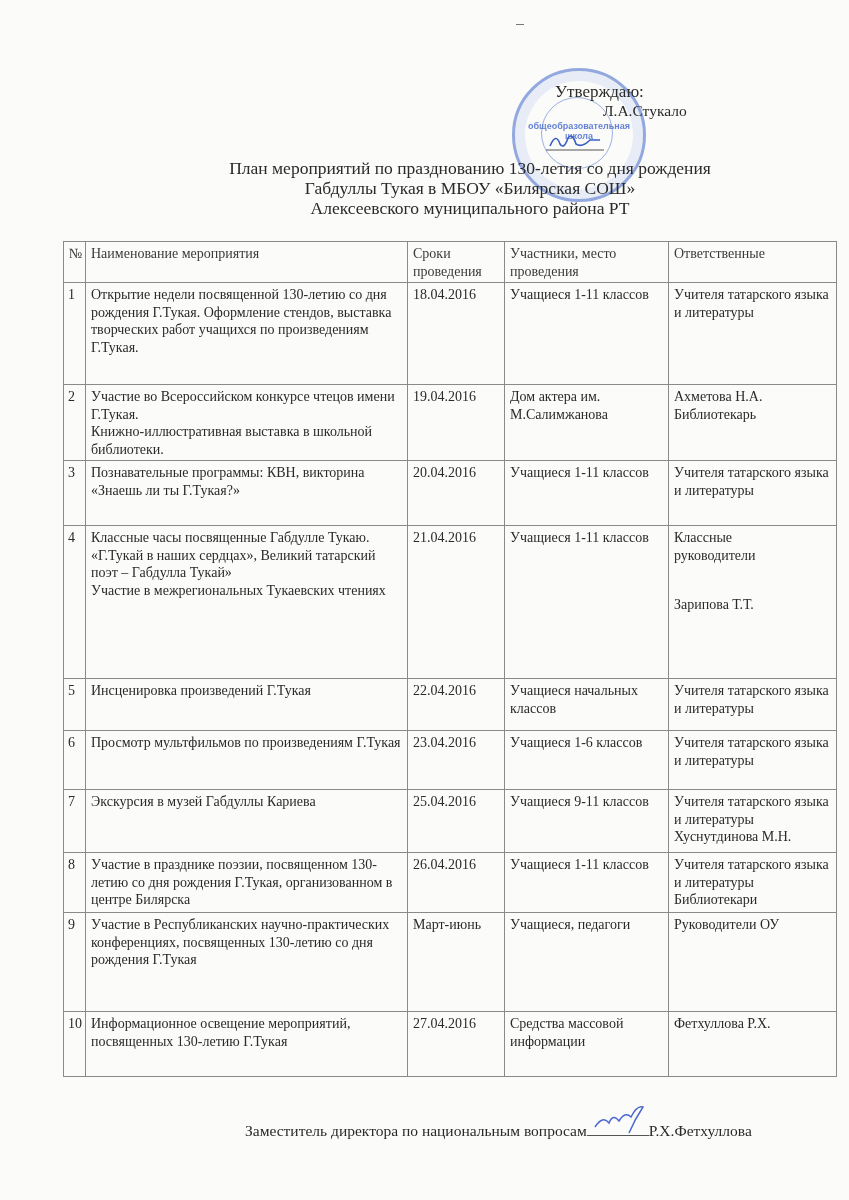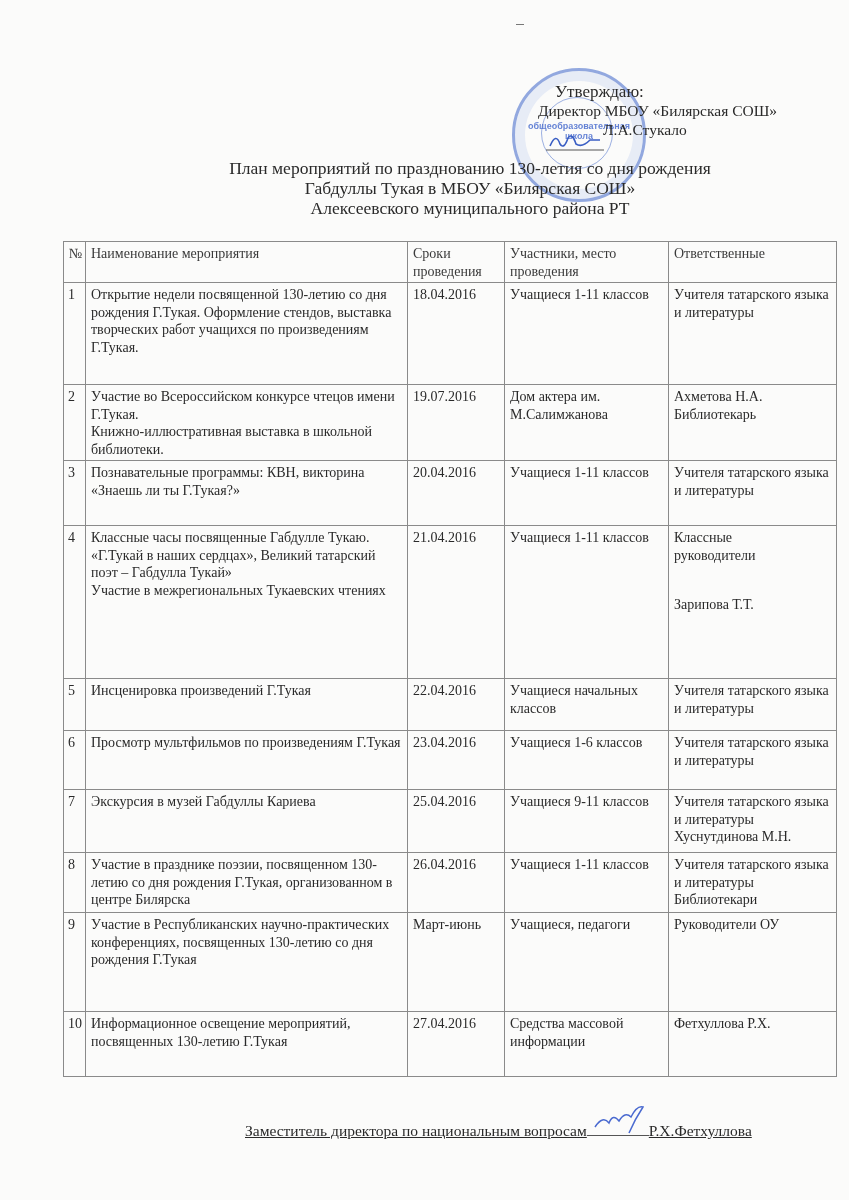--- a/index.html
+++ b/index.html
@@ -45,39 +45,38 @@
     font-size: 14px; line-height: 17.5px;
   }
   td, th {
     border: 1px solid #8a8a8a; vertical-align: top; text-align: left;
     padding: 3px 4px 2px 5px; font-weight: normal;
   }
   th { color: #3a3a3a; }
   td.n { padding-left: 4px; }
   .c1 { width: 22px; } .c2 { width: 322px; } .c3 { width: 97px; } .c4 { width: 164px; } .c5 { width: 168px; }
   .footer {
-    position: absolute; left: 245px; top: 1121px; font-size: 15.5px; width: 600px; text-decoration: underline;
+    position: absolute; left: 245px; top: 1121px; font-size: 15.5px; width: 600px;
   }
   .footer .line { display: inline-block; width: 62px; border-bottom: 1px solid #555; height: 14px; vertical-align: baseline; position: relative; }
   .footer svg { position: absolute; left: 4px; top: -18px; }
   .dash { position: absolute; left: 516px; top: 24px; width: 8px; height: 1px; background: #777; }
 </style>
 </head>
 <body>
 
 <div class="dash"></div>
 
 <div class="stamp">
   <div class="inner"></div>
   <div class="txt">общеобразовательная школа</div>
 </div>
 
 <div class="approve">
   <div class="ttl">Утверждаю:</div>
-  <div class="dir">Директор МБОУ «Билярская СОШ»</div>
   <div class="sig">Л.А.Стукало</div>
 </div>
 <svg class="scribble" viewBox="0 0 60 22">
   <path d="M4 16 Q10 2 14 14 Q18 20 22 8 Q26 2 30 14 Q36 18 44 10 L54 10" stroke="#3b5fc4" stroke-width="1.6" fill="none"></path>
   <line x1="0" y1="20" x2="58" y2="20" stroke="#555" stroke-width="1"></line>
 </svg>
 
 <div class="title">
   <div>План мероприятий по празднованию 130-летия со дня рождения</div>
   <div>Габдуллы Тукая в МБОУ  «Билярская  СОШ»</div>
@@ -106,21 +105,21 @@
     <td>18.04.2016</td>
     <td>Учащиеся 1-11 классов</td>
     <td>Учителя татарского языка и литературы</td>
   </tr>
   <tr style="height:63px">
     <td class="n">2</td>
     <td>
       <div>Участие во Всероссийском конкурсе чтецов имени Г.Тукая.</div>
       <div>Книжно-иллюстративная выставка в школьной библиотеки.</div>
     </td>
-    <td>19.07.2016</td>
+    <td>19.04.2016</td>
     <td>Дом актера им. М.Салимжанова</td>
     <td>Ахметова Н.А. Библиотекарь</td>
   </tr>
   <tr style="height:65px">
     <td class="n">3</td>
     <td>Познавательные программы: КВН, викторина «Знаешь ли ты Г.Тукая?»</td>
     <td>20.04.2016</td>
     <td>Учащиеся 1-11 классов</td>
     <td>Учителя татарского языка и литературы</td>
   </tr>

